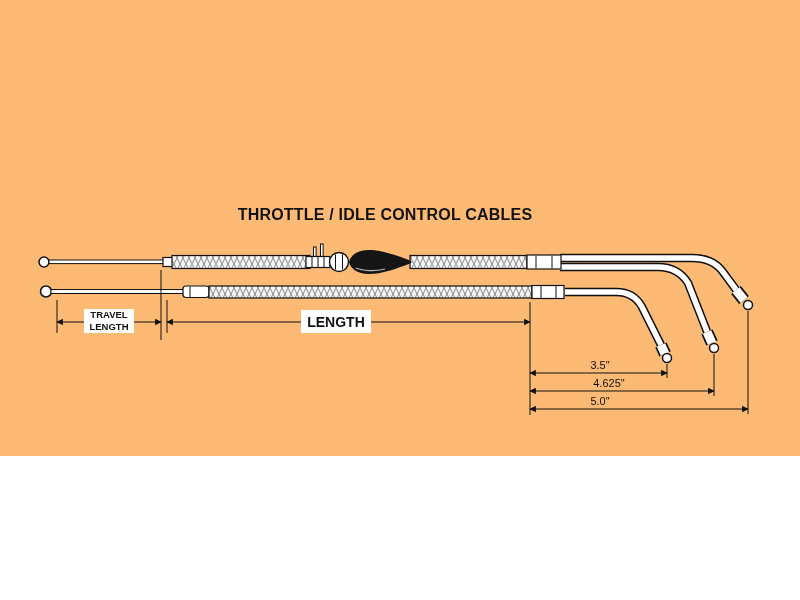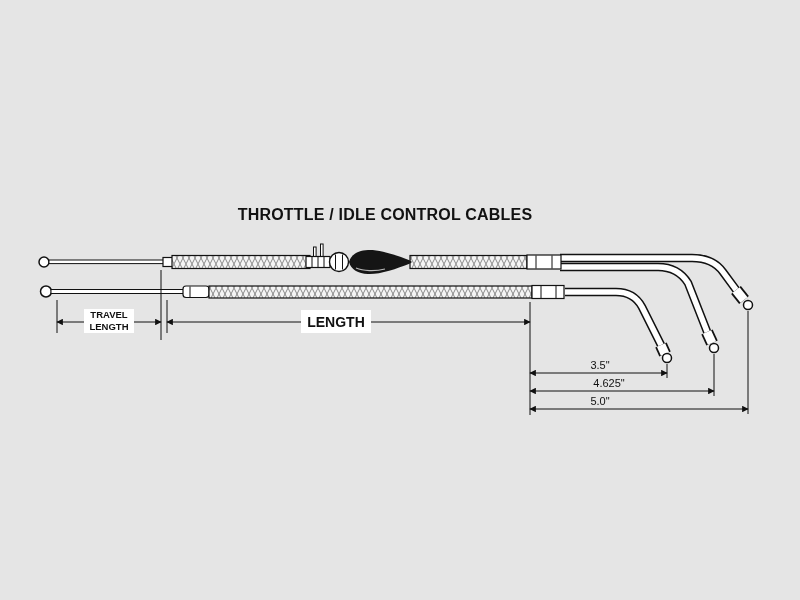--- a/index.html
+++ b/index.html
@@ -1,16 +1,16 @@
 <!DOCTYPE html>
 <html><head>
 <meta charset="utf-8">
 <style>
   html,body{margin:0;padding:0;background:#ffffff;}
-  .stage{position:relative;width:800px;height:600px;background:#e5e5e5;overflow:hidden;}
+  .stage{position:relative;width:800px;height:456px;background:#fdba74;overflow:hidden;}
   svg{display:block;}
   text{font-family:"Liberation Sans", sans-serif;fill:#111111;}
   .title-text{font-size:16px;font-weight:700;letter-spacing:.2px;}
   .dim-small{font-size:9.5px;font-weight:700;}
   .dim-length{font-size:14px;font-weight:700;}
   .dim-num{font-size:11px;font-weight:400;}
 </style>
 </head>
 <body>
 

